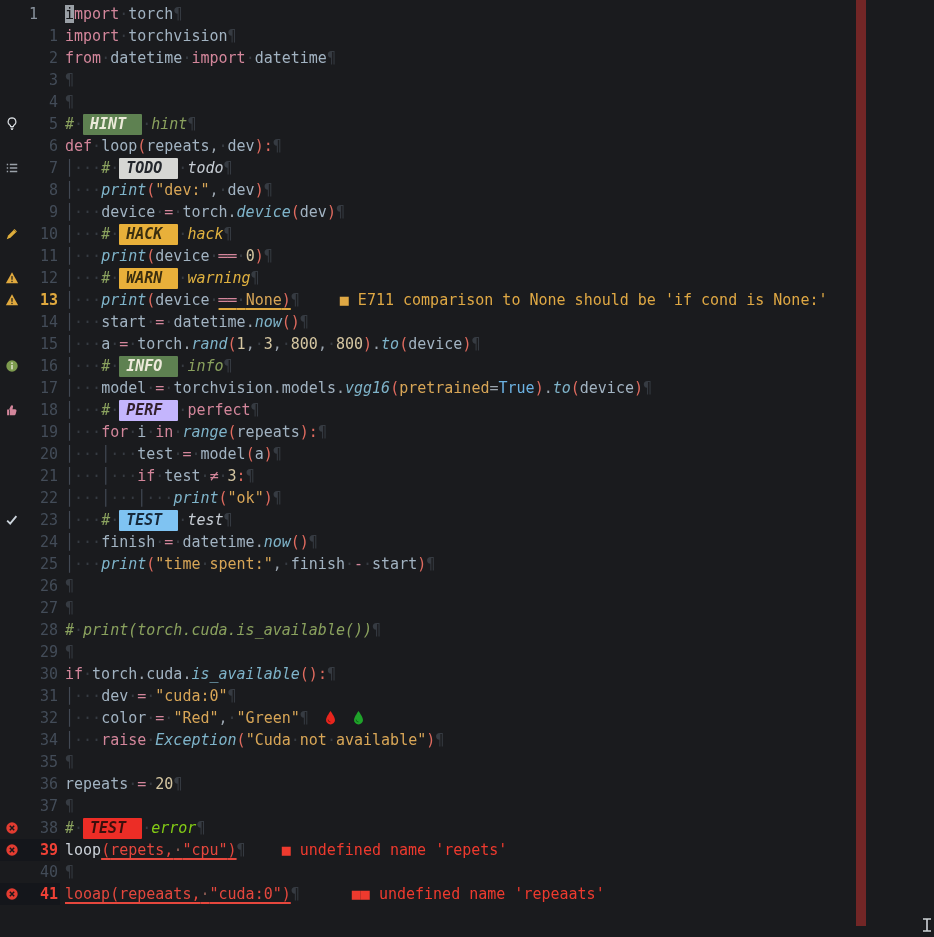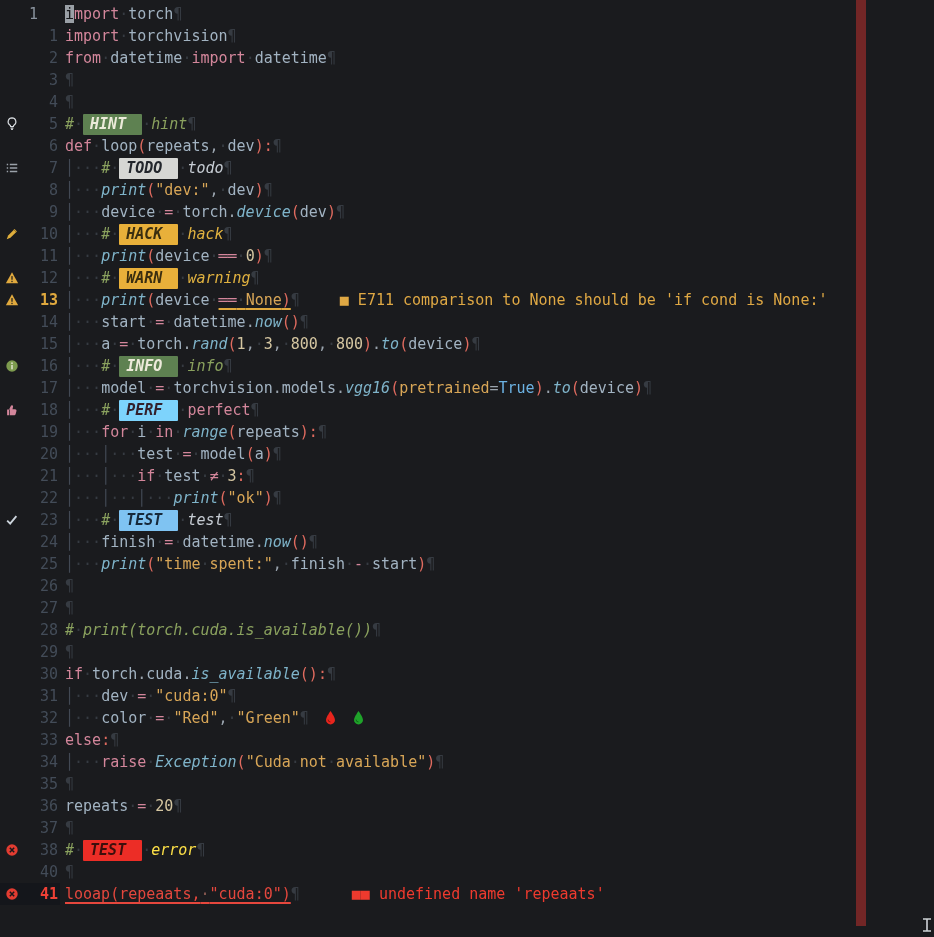--- a/index.html
+++ b/index.html
@@ -25,32 +25,32 @@
   .xpu { color:#9aa4ae; }
   .xpr { color:#e06b5f; }
   .xop { color:#d3869b; }
   .xcm { color:#8aa15e; font-style:italic; }
   .xws { color:#363b42; }
   .xgu { color:#424954; }
   .xtw { color:#c6ccd3; font-style:italic; }
   .xww { color:#e2b340; font-style:italic; }
   .xiw { color:#8aa15e; font-style:italic; }
   .xpw { color:#d3869b; }
-  .xew { color:#fde047; font-style:italic; }
+  .xew { color:#84cc16; font-style:italic; }
   .xue { color:#e5473d; text-decoration:underline; text-decoration-color:#e5473d; text-underline-offset:3px; text-decoration-thickness:1.5px; }
   .xdm { color:#8a5a52; }
   .xuw { text-decoration:underline; text-decoration-color:#e0a93e; text-underline-offset:3px; text-decoration-thickness:1.5px; }
   .xcur { background:#9aa0a6; color:#17181b; }
   .xdw { color:#dfa844; }
   .xde { color:#ee3a2e; }
   .bdg { display:inline-block; font-weight:bold; font-style:italic; padding:0 7px; border-radius:1px; line-height:21px; }
   .xbh, .xbi { background:#5e8151; color:#eceada; }
   .xbt { background:#d6d7d4; color:#22262c; }
   .xbk, .xbw { background:#e8b03a; color:#3a2e10; }
-  .xbp { background:#7dd3fc; color:#33202c; }
+  .xbp { background:#c4b5fd; color:#33202c; }
   .xbs { background:#7fc3f2; color:#17293a; }
   .xbe { background:#ec2d26; color:#3c0f0c; }
   .cicon { display:inline-block; margin-left:15px; vertical-align:-2px; }
   #colorcol { position:absolute; top:0; width:10px; height:926px; z-index:0; }
   #ibeam { position:absolute; right:1px; bottom:0px; z-index:3; }
 </style>
 </head>
 <body>
 
 <div id="colorcol" style="left: 856px; background: rgb(114, 38, 38);"></div>
@@ -261,25 +261,20 @@
       <div class="line"><span class="tk xgu">│</span><span class="tk xws">···</span><span class="tk xid">color</span><span class="tk xws">·</span><span class="tk xop">=</span><span class="tk xws">·</span><span class="tk xstr">"Red"</span><span class="tk xpu">,</span><span class="tk xws">·</span><span class="tk xstr">"Green"</span><span class="tk xws">¶</span><span class="cicon"><svg width="13" height="15" viewBox="0 0 16 18">
             <path d="M8 1C8 1 2.5 8.5 2.5 12a5.5 5.5 0 0 0 11 0C13.5 8.5 8 1 8 1z" fill="#e8251d"></path>
             <path d="M8 14.5a3 3 0 0 1-3-3" stroke="#7a120d" stroke-width="1" fill="none"></path>
           </svg></span><span class="cicon"><svg width="13" height="15" viewBox="0 0 16 18">
             <path d="M8 1C8 1 2.5 8.5 2.5 12a5.5 5.5 0 0 0 11 0C13.5 8.5 8 1 8 1z" fill="#1fa32a"></path>
             <path d="M8 14.5a3 3 0 0 1-3-3" stroke="#0c5a12" stroke-width="1" fill="none"></path>
           </svg></span></div>
     </div>
     <div class="row">
       <div class="sign"></div>
-      <div class="ln">33</div>
-      <div class="line"><span class="tk xkw">else</span><span class="tk xpr">:</span><span class="tk xws">¶</span></div>
-    </div>
-    <div class="row">
-      <div class="sign"></div>
       <div class="ln">34</div>
       <div class="line"><span class="tk xgu">│</span><span class="tk xws">···</span><span class="tk xkw">raise</span><span class="tk xws">·</span><span class="tk xfn">Exception</span><span class="tk xpr">(</span><span class="tk xstr">"Cuda</span><span class="tk xws">·</span><span class="tk xstr">not</span><span class="tk xws">·</span><span class="tk xstr">available"</span><span class="tk xpr">)</span><span class="tk xws">¶</span></div>
     </div>
     <div class="row">
       <div class="sign"></div>
       <div class="ln">35</div>
       <div class="line"><span class="tk xws">¶</span></div>
     </div>
     <div class="row">
       <div class="sign"></div>
@@ -293,20 +288,30 @@
     </div>
     <div class="row">
       <div class="sign">
         <svg width="14" height="14" viewBox="0 0 16 16">
           <circle cx="8" cy="8" r="6.5" fill="#e23c31"></circle>
           <path d="M5.5 5.5l5 5M10.5 5.5l-5 5" stroke="#17181b" stroke-width="1.7" fill="none"></path>
         </svg>
       </div>
       <div class="ln">38</div>
       <div class="line"><span class="tk xcm">#</span><span class="tk xws">·</span><span class="tk bdg xbe">TEST </span><span class="tk xws">·</span><span class="tk xew">error</span><span class="tk xws">¶</span></div>
+    </div>
+    <div class="row">
+      <div class="sign gbg">
+        <svg width="14" height="14" viewBox="0 0 16 16">
+          <circle cx="8" cy="8" r="6.5" fill="#e23c31"></circle>
+          <path d="M5.5 5.5l5 5M10.5 5.5l-5 5" stroke="#17181b" stroke-width="1.7" fill="none"></path>
+        </svg>
+      </div>
+      <div class="ln err gbg">39</div>
+      <div class="line"><span class="tk xpl">loop</span><span class="tk xue">(</span><span class="tk xue">repets,</span><span class="tk xue xdm">·</span><span class="tk xue">"cpu"</span><span class="tk xue">)</span><span class="tk xws">¶</span><span class="tk xde" style="margin-left: 36px;">■ undefined name 'repets'</span></div>
     </div>
     <div class="row">
       <div class="sign"></div>
       <div class="ln">40</div>
       <div class="line"><span class="tk xws">¶</span></div>
     </div>
     <div class="row">
       <div class="sign gbg">
         <svg width="14" height="14" viewBox="0 0 16 16">
           <circle cx="8" cy="8" r="6.5" fill="#e23c31"></circle>

